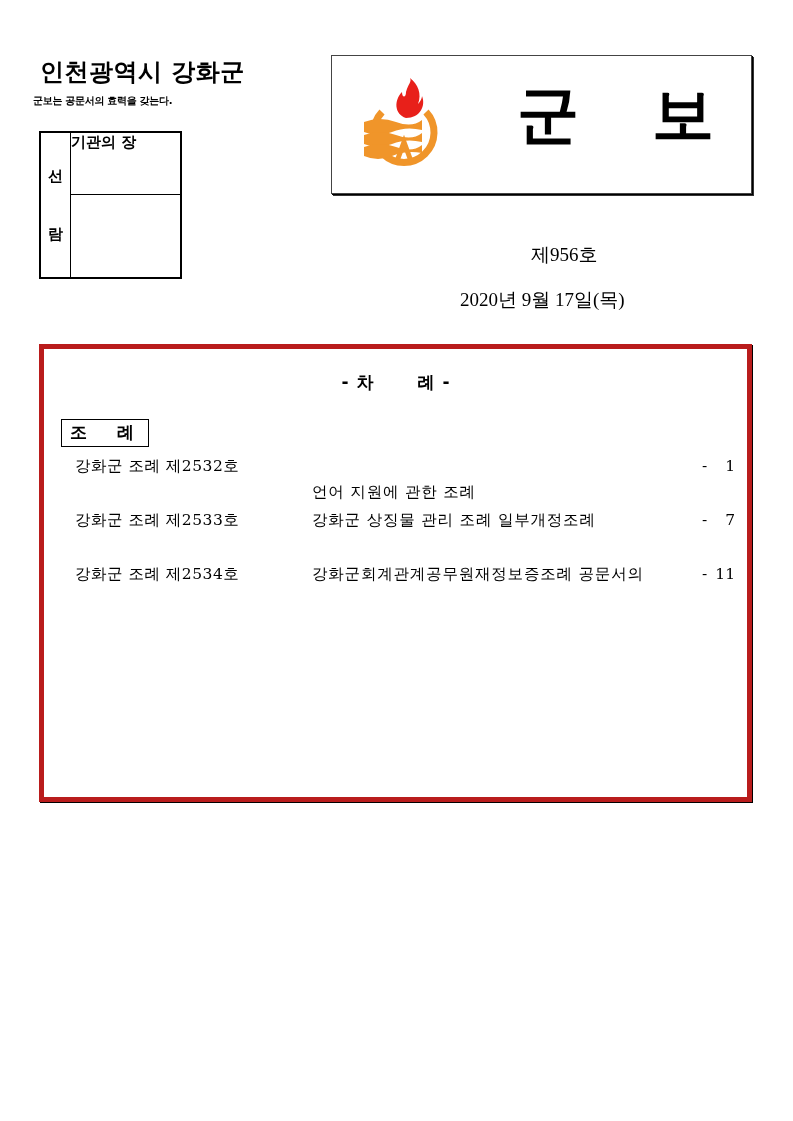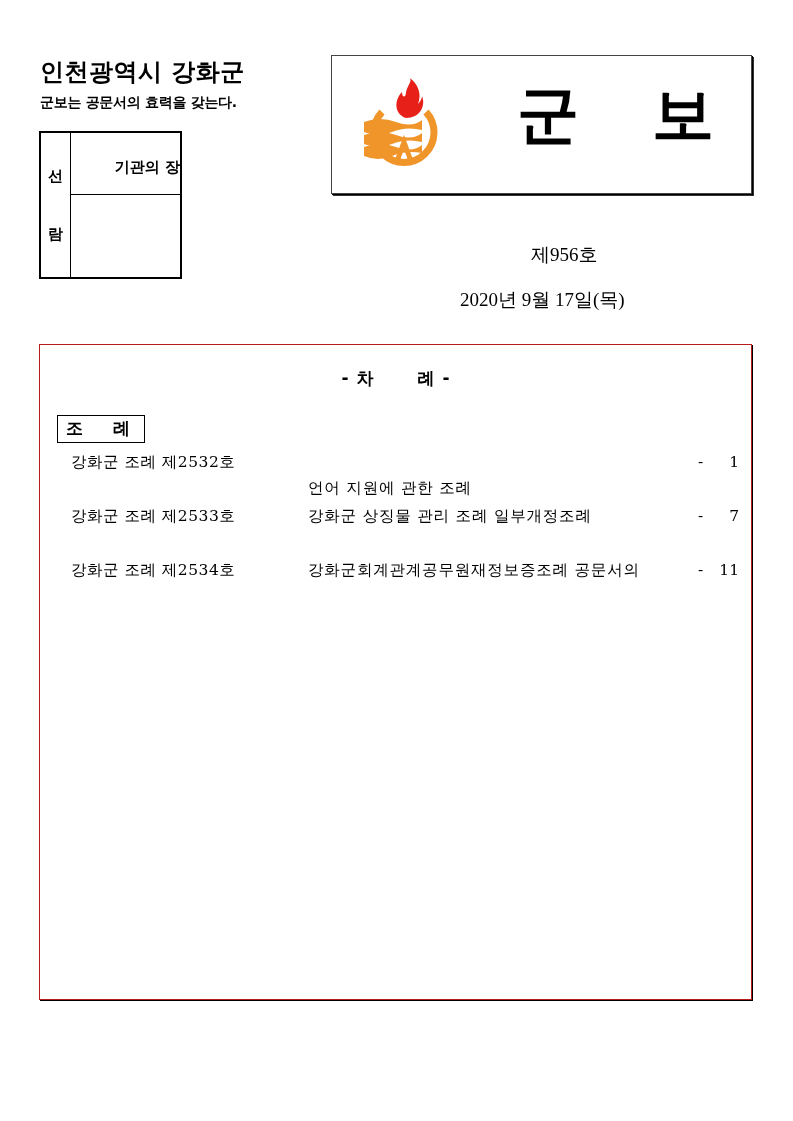--- a/index.html
+++ b/index.html
@@ -6,39 +6,39 @@
   body {
     width:793px; height:1121px; position:relative; overflow:hidden;
     font-family:"DejaVu Serif", "Liberation Serif", serif; color:#000;
   }
   .abs { position:absolute; }
   .org-name {
     left:40px; top:56px; font-family:"DejaVu Sans", sans-serif;
     font-weight:bold; font-size:24px; letter-spacing:0.5px; white-space:nowrap;
   }
   .motto {
-    left:40px; top:94px; font-family:"DejaVu Sans", sans-serif;
-    font-weight:bold; font-size:14px; white-space:nowrap; letter-spacing:-0.3px;
+    left:33px; top:94px; font-family:"DejaVu Sans", sans-serif;
+    font-weight:bold; font-size:10px; white-space:nowrap; letter-spacing:-0.3px;
   }
   
   .review-box {
     left:39px; top:131px; width:143px; height:148px;
     border:2px solid #000; box-sizing:border-box;
   }
   .review-label-col {
     position:absolute; left:0; top:0; width:30px; height:100%;
     border-right:1.5px solid #000; box-sizing:border-box;
     font-family:"DejaVu Sans", sans-serif; font-weight:bold; font-size:15px;
   }
   .review-label-col span { position:absolute; left:7px; }
   .review-head-cell {
     position:absolute; left:30px; top:0; right:0; height:62px;
     border-bottom:1.5px solid #000; box-sizing:border-box;
     font-family:"DejaVu Sans", sans-serif; font-weight:bold; font-size:15px;
-    text-align:right; padding-top:25px;
+    text-align:left; padding-top:0;
   }
   .review-sign-cell {
     position:absolute; left:30px; top:62px; right:0; bottom:0;
   }
   
   .masthead {
     left:331px; top:55px; width:421px; height:139px;
     border:1px solid #444; box-shadow:1px 1px 0 #000, 2px 2px 0 #333;
     box-sizing:border-box; background:#fff;
   }
@@ -50,22 +50,22 @@
   .issue-no {
     left:531px; top:242px; font-size:19px; white-space:nowrap;
     font-family:Liberation Serif, serif;
   }
   .issue-date {
     left:460px; top:287px; font-size:19px; white-space:nowrap;
     font-family:Liberation Serif, serif;
   }
   
   .toc-box {
-    left:39px; top:344px; width:713px; height:656px;
-    border:1px solid #b91c1c; box-shadow:1px 1px 0 #000;
+    left:39px; top:344px; width:713px; height:458px;
+    border:5px solid #b91c1c; box-shadow:1px 1px 0 #000;
     box-sizing:border-box;
   }
   .toc-title {
     position:absolute; left:0; right:0; top:22px; text-align:center;
     font-family:"DejaVu Sans", sans-serif; font-size:17px; font-weight:bold;
     word-spacing:2px;
   }
   .toc-title .gap { display:inline-block; width:44px; }
   .section-tag {
     position:absolute; left:17px; top:70px; width:88px; height:28px;

